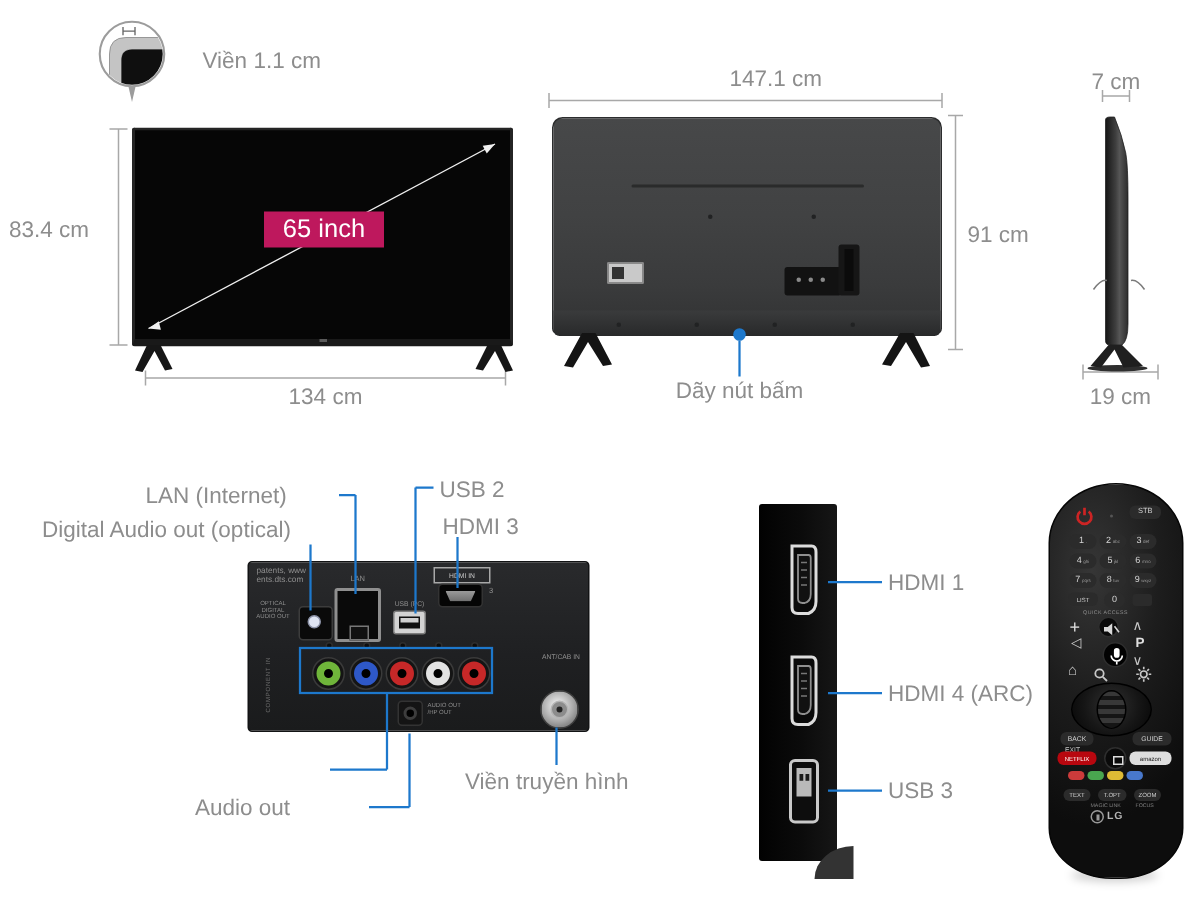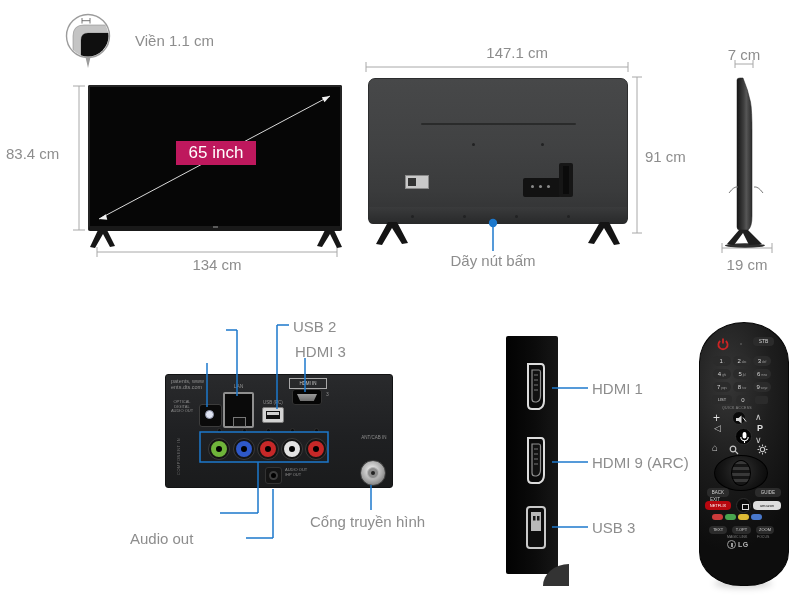--- a/index.html
+++ b/index.html
@@ -175,45 +175,47 @@
     <div class="ptxt p4" style="left:119px;top:93px;">AUDIO OUT
 /HP OUT</div>
     <div class="ptxt p45 c" style="left:186px;top:60px;width:44px;">ANT/CAB IN</div>
     <div class="antport">
         <i>
           <b></b>
         </i>
       </div>
   </div>
 
+  <div class="lbl r" style="left:97px;top:322px;width:125px;">LAN (Internet)</div>
+  <div class="lbl r" style="left:28px;top:345px;width:190px;">Digital Audio out (optical)</div>
   <div class="lbl" style="left:293px;top:318px;">USB 2</div>
   <div class="lbl" style="left:295px;top:343px;">HDMI 3</div>
   <div class="lbl r" style="left:130px;top:530px;width:110px;">Audio out</div>
-  <div class="lbl" style="left:310px;top:513px;">Cổng truyền hình</div>
+  <div class="lbl" style="left:310px;top:513px;">Viền truyền hình</div>
 
   <div class="strip"></div>
   <div class="stripcurve"></div>
   <svg class="sideport" style="left:523px;top:361px;" width="26" height="52">
     <path d="M5,3 L18,3 Q21,3 21,7 L21,40 Q21,46 16,48 L9,48 Q5,48 5,44 Z" fill="#0a0a0a" stroke="#dcdcdc" stroke-width="2"></path>
     <path d="M9,9 L16,9 Q17.5,9 17.5,11 L17.5,35 Q17.5,40 13.5,41 L12,41 Q9,41 9,38 Z" fill="#111" stroke="#8f8f8f" stroke-width="1.2"></path>
     <path d="M11,14 h4 M11,19 h4 M11,24 h4 M11,29 h4" stroke="#777" stroke-width="1"></path>
   </svg>
   <svg class="sideport" style="left:523px;top:435px;" width="26" height="52">
     <path d="M5,3 L18,3 Q21,3 21,7 L21,40 Q21,46 16,48 L9,48 Q5,48 5,44 Z" fill="#0a0a0a" stroke="#dcdcdc" stroke-width="2"></path>
     <path d="M9,9 L16,9 Q17.5,9 17.5,11 L17.5,35 Q17.5,40 13.5,41 L12,41 Q9,41 9,38 Z" fill="#111" stroke="#8f8f8f" stroke-width="1.2"></path>
     <path d="M11,14 h4 M11,19 h4 M11,24 h4 M11,29 h4" stroke="#777" stroke-width="1"></path>
   </svg>
   <svg class="sideport" style="left:524px;top:505px;" width="24" height="46">
     <rect x="3" y="2" width="18" height="41" rx="3" fill="#0d0d0d" stroke="#c9c9c9" stroke-width="2"></rect>
     <rect x="7" y="7" width="10" height="19" fill="#b9b9b9"></rect>
     <rect x="9" y="11" width="2.5" height="4.5" fill="#1a1a1a"></rect>
     <rect x="13" y="11" width="2.5" height="4.5" fill="#1a1a1a"></rect>
   </svg>
   <div class="lbl" style="left:592px;top:380px;">HDMI 1</div>
-  <div class="lbl" style="left:592px;top:454px;">HDMI 9 (ARC)</div>
+  <div class="lbl" style="left:592px;top:454px;">HDMI 4 (ARC)</div>
   <div class="lbl" style="left:592px;top:519px;">USB 3</div>
 
   <div class="rshadow"></div>
   <div class="remote">
     <div class="rbody"></div>
     <svg class="abs" style="left:17px;top:23px;" width="14" height="14">
       <path d="M4.2,4 a4.6,4.6 0 1 0 5.6,0" fill="none" stroke="#cc2424" stroke-width="1.8"></path>
       <line x1="7" y1="1.5" x2="7" y2="6.5" stroke="#cc2424" stroke-width="1.8"></line>
     </svg>
     <div class="abs" style="left:41px;top:29px;width:2px;height:2px;border-radius:50%;background:#555;"></div>

